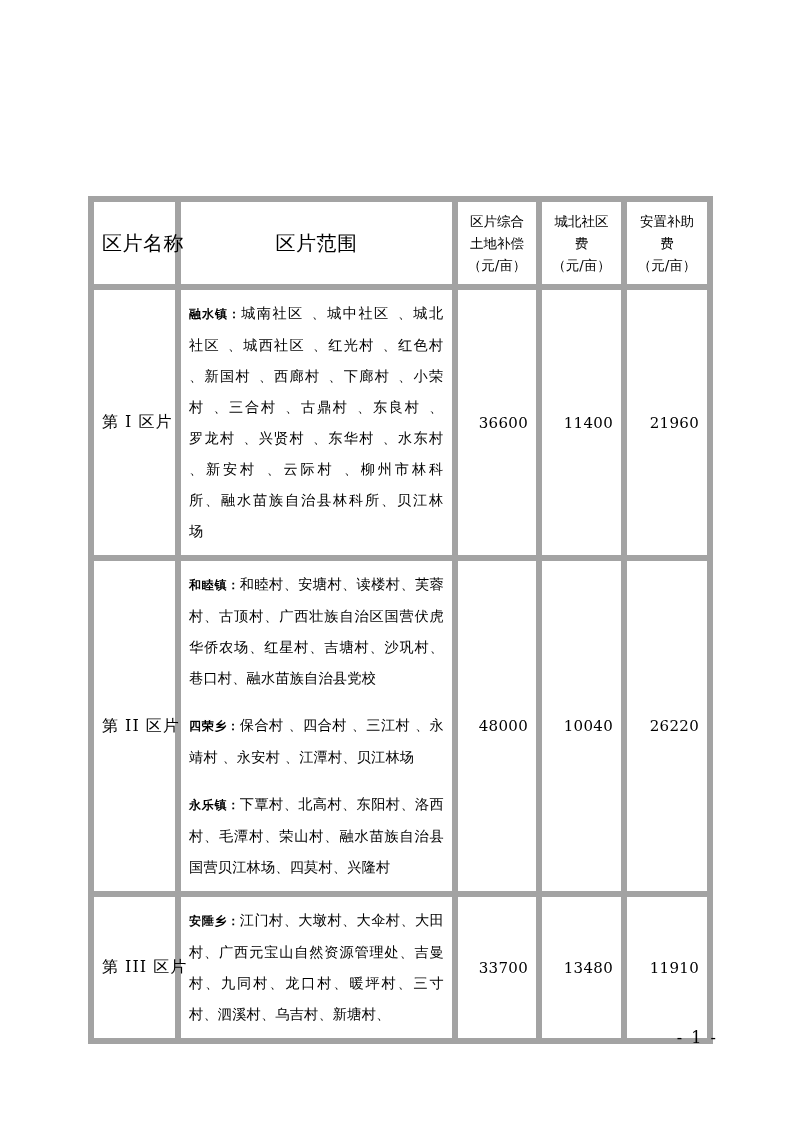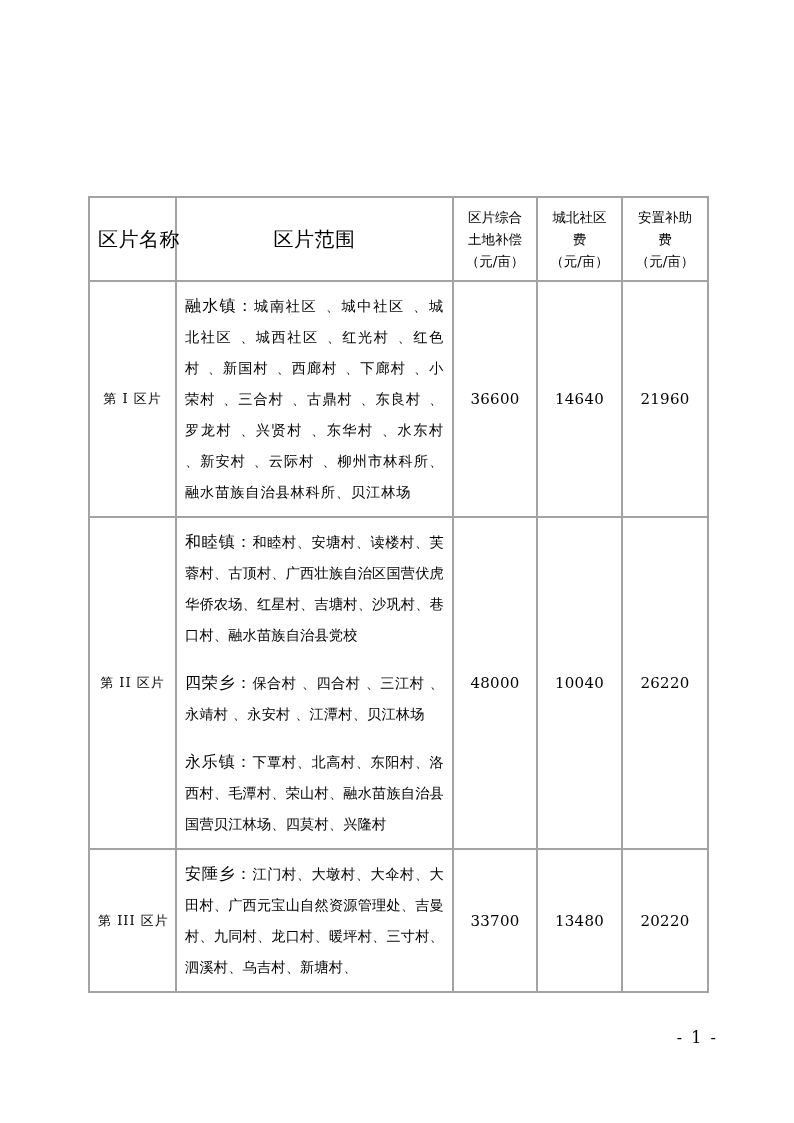--- a/index.html
+++ b/index.html
@@ -29,21 +29,21 @@
   .price-table {
     position: absolute;
     left: 88px;
     top: 196px;
     width: 619px;
     border-collapse: collapse;
     table-layout: fixed;
   }
   .price-table td,
   .price-table th {
-    border: 2px solid #a3a3a3;
+    border: 6px solid #a3a3a3;
     padding: 8px;
     vertical-align: middle;
     font-weight: normal;
   }
 
   
   col.c-name   { width: 87px; }
   col.c-range  { width: 277px; }
   col.c-price  { width: 84px; }
   col.c-land   { width: 85px; }
@@ -62,54 +62,54 @@
   }
   .hdr-cell.narrow {
     font-size: 13.5px;
     letter-spacing: 0px;
   }
   .hdr-line { display: block; white-space: nowrap; }
 
   
   .zone-name {
     text-align: center;
-    font-size: 13px;
+    font-size: 16px;
     font-family: "DejaVu Serif", "Liberation Serif", serif;
     letter-spacing: 1px;
     white-space: nowrap;
   }
 
   
   .range-cell {
     padding: 8px 9px 8px 11px;
     font-size: 14.2px;
     line-height: 31px;
     text-align: justify;
     text-justify: inter-ideograph;
   }
   .range-para {
     margin: 0;
     text-align: justify;
     text-justify: inter-ideograph;
   }
   .range-para + .range-para { margin-top: 16px; }
   .town-label {
-    font-weight: normal;
+    font-weight: bold;
     font-family: "DejaVu Sans", "Liberation Sans", sans-serif;
-    font-size: 16px;
+    font-size: 12px;
     letter-spacing: 0.5px;
   }
   .range-body { letter-spacing: 0.2px; }
 
   
   .range-cell.loose .range-body { letter-spacing: 0.9px; word-spacing: 2px; }
 
   
   .num-cell {
-    text-align: center;
+    text-align: right;
     font-size: 15px;
     font-family: "DejaVu Serif", "Liberation Serif", serif;
     letter-spacing: 0.3px;
   }
 
   
   .page-number {
     position: absolute;
     right: 76px;
     top: 1028px;
@@ -156,41 +156,41 @@
           </th>
       </tr>
     </thead>
     <tbody>
         <tr>
           <td class="zone-name">第 I 区片</td>
           <td class="range-cell loose">
             <p class="range-para"><span class="town-label">融水镇：</span><span class="range-body">城南社区 、城中社区 、城北社区 、城西社区 、红光村 、红色村 、新国村 、西廊村 、下廊村 、小荣村 、三合村 、古鼎村 、东良村 、罗龙村 、兴贤村 、东华村 、水东村 、新安村 、云际村 、柳州市林科所、融水苗族自治县林科所、贝江林场</span></p>
           </td>
           <td class="num-cell">36600</td>
-          <td class="num-cell">14640</td>
+          <td class="num-cell">11400</td>
           <td class="num-cell">21960</td>
         </tr>
         <tr>
           <td class="zone-name">第 II 区片</td>
           <td class="range-cell">
             <p class="range-para"><span class="town-label">和睦镇：</span><span class="range-body">和睦村、安塘村、读楼村、芙蓉村、古顶村、广西壮族自治区国营伏虎华侨农场、红星村、吉塘村、沙巩村、巷口村、融水苗族自治县党校</span></p>
             <p class="range-para"><span class="town-label">四荣乡：</span><span class="range-body">保合村 、四合村 、三江村 、永靖村 、永安村 、江潭村、贝江林场</span></p>
             <p class="range-para"><span class="town-label">永乐镇：</span><span class="range-body">下覃村、北高村、东阳村、洛西村、毛潭村、荣山村、融水苗族自治县国营贝江林场、四莫村、兴隆村</span></p>
           </td>
           <td class="num-cell">48000</td>
           <td class="num-cell">10040</td>
           <td class="num-cell">26220</td>
         </tr>
         <tr>
           <td class="zone-name">第 III 区片</td>
           <td class="range-cell">
             <p class="range-para"><span class="town-label">安陲乡：</span><span class="range-body">江门村、大墩村、大伞村、大田村、广西元宝山自然资源管理处、吉曼村、九同村、龙口村、暖坪村、三寸村、泗溪村、乌吉村、新塘村、</span></p>
           </td>
           <td class="num-cell">33700</td>
           <td class="num-cell">13480</td>
-          <td class="num-cell">20220</td>
+          <td class="num-cell">11910</td>
         </tr>
       </tbody>
   </table>
 
   <div class="page-number">- 1 -</div>
 
 </div>
 
 </body></html>

